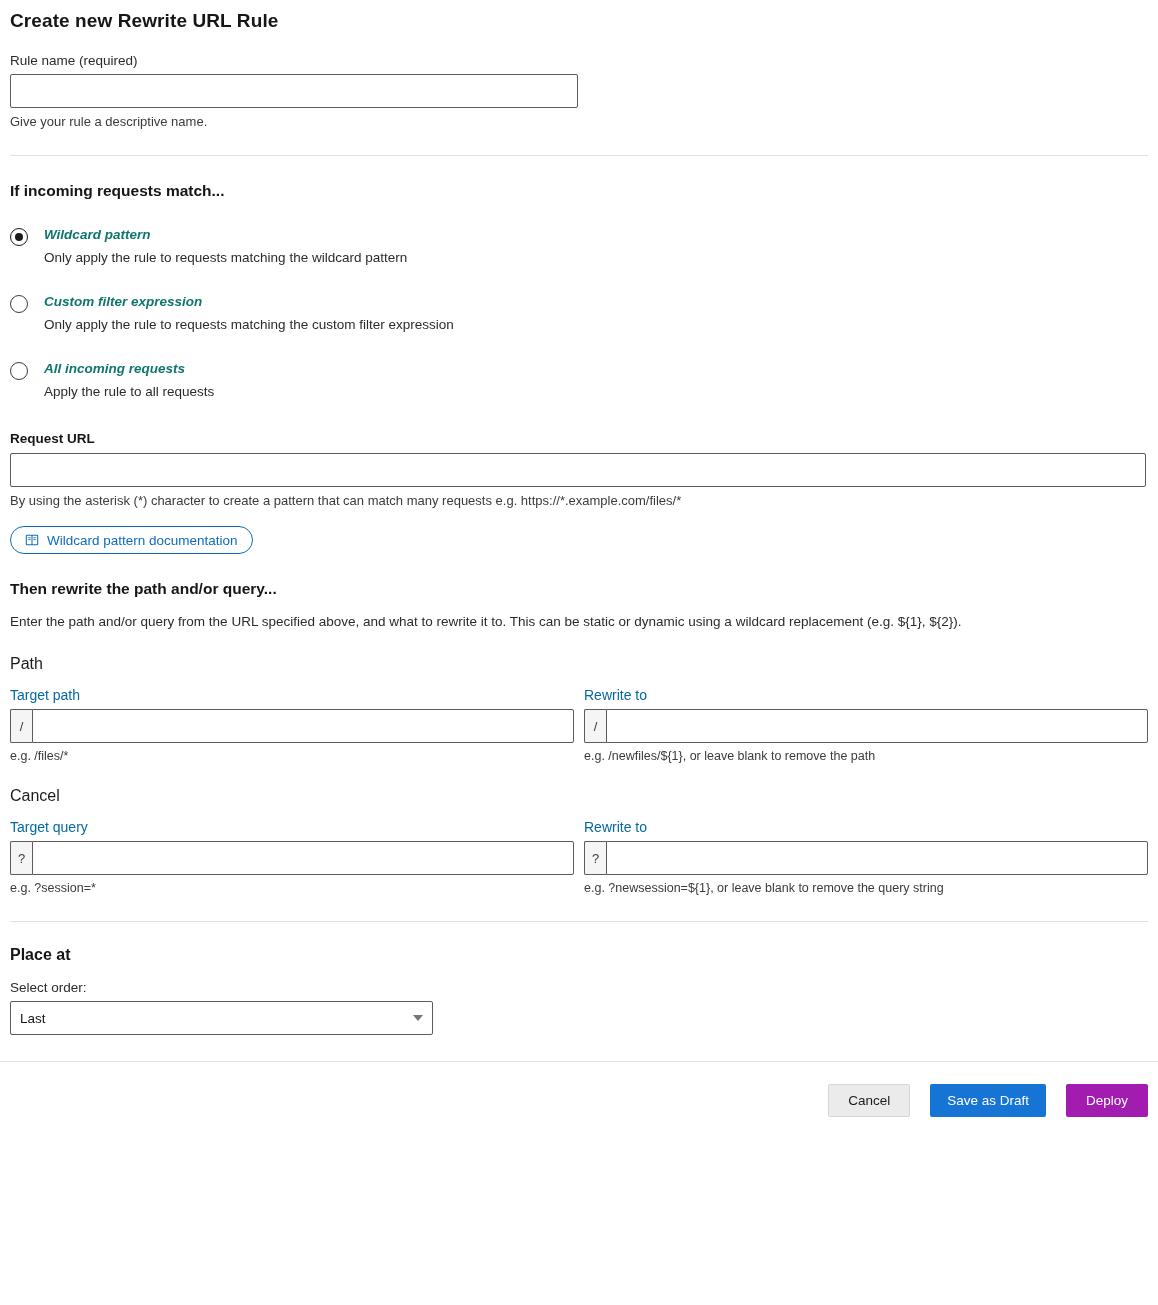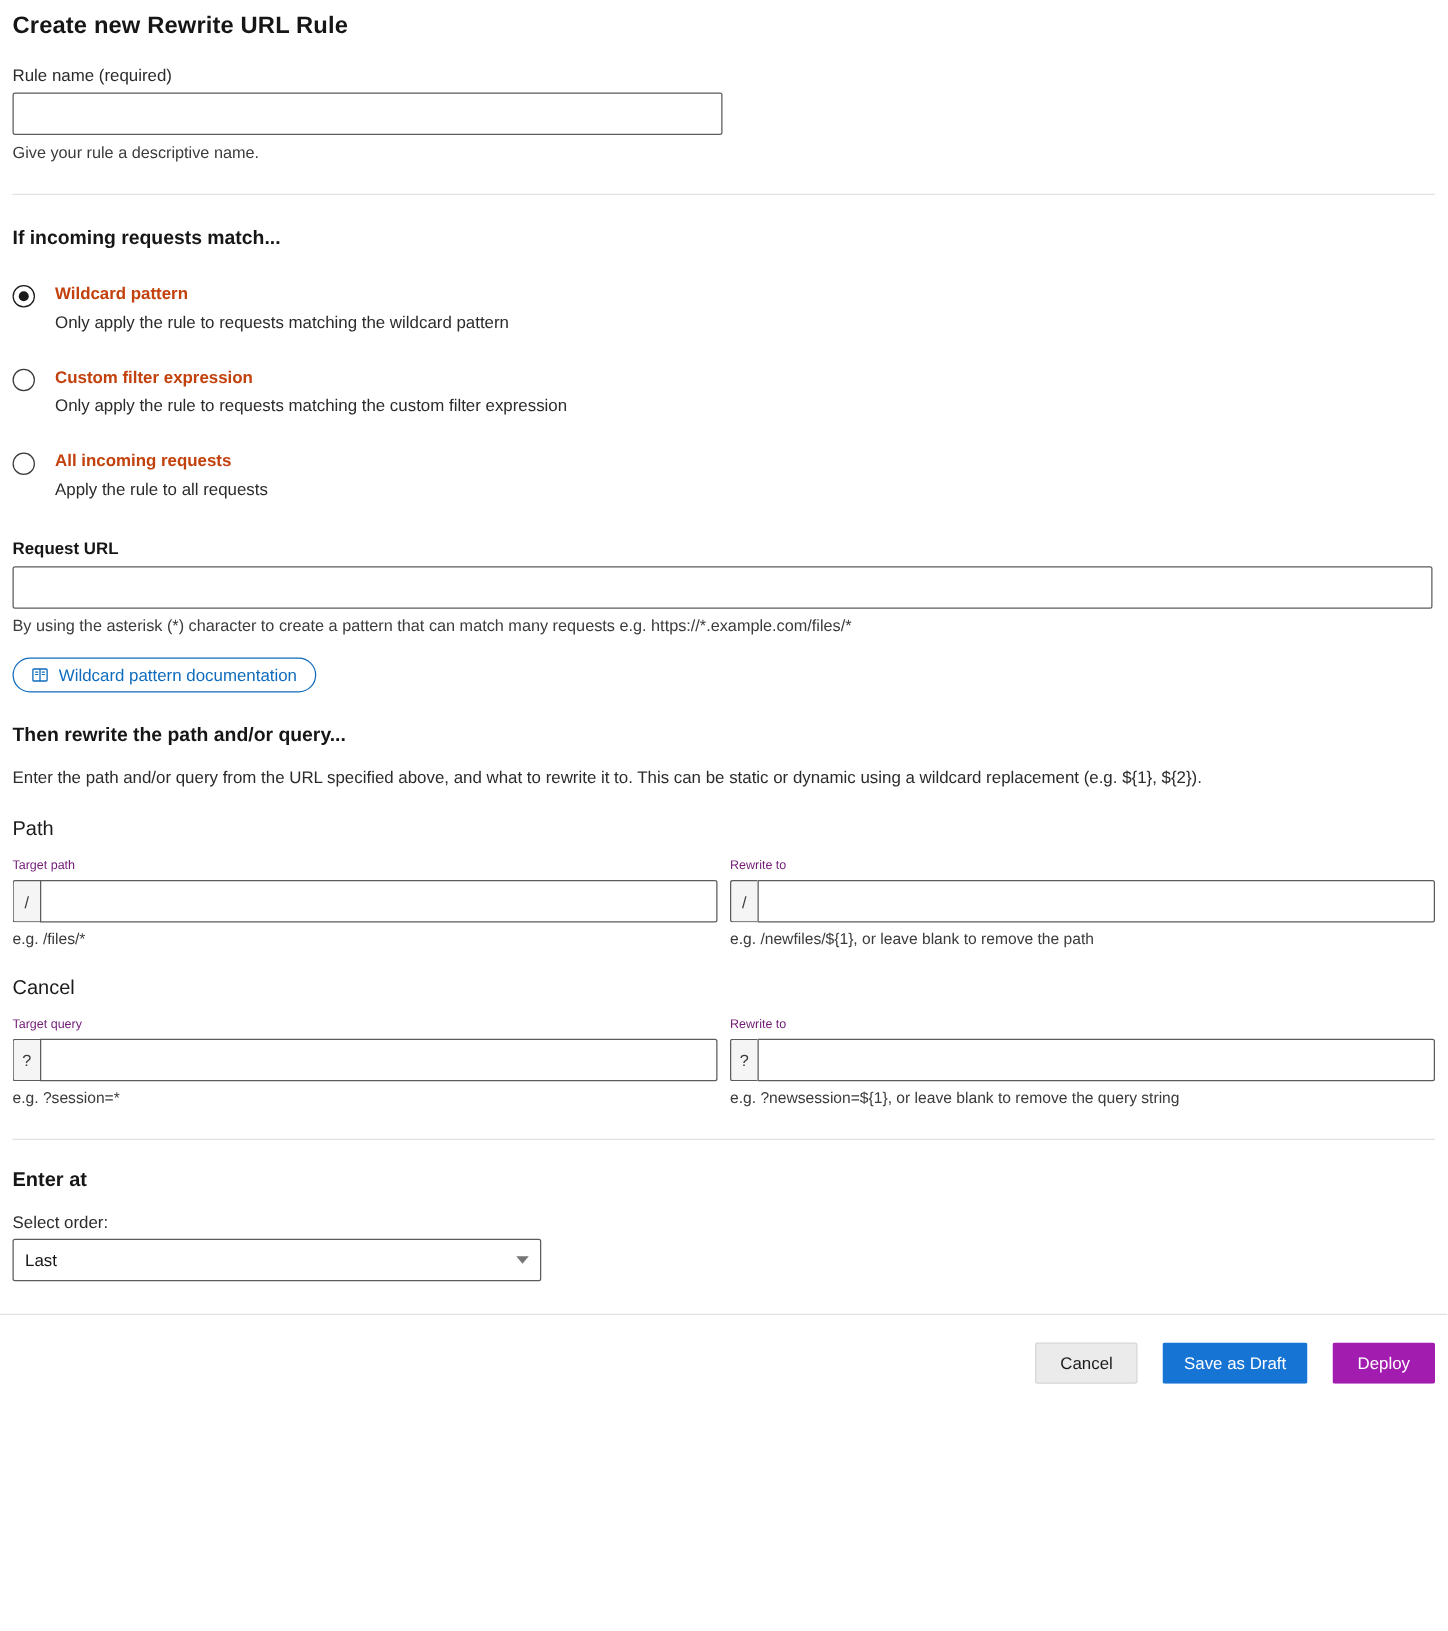--- a/index.html
+++ b/index.html
@@ -85,22 +85,23 @@
     position: absolute;
     left: 4px; top: 4px;
     width: 8px; height: 8px;
     border-radius: 50%;
     background: #1b1b1b;
   }
   .radio-texts { display: flex; flex-direction: column; }
   .radio-title {
     font-size: 13.5px;
     font-weight: bold;
-    color: #c2410c;
+    color: #0f766e;
     line-height: 18px;
+    font-style: italic;
   }
   .radio-desc {
     font-size: 13.5px;
     color: #2b2b2b;
     margin-top: 5px;
     line-height: 18px;
   }
 
   .strong-label {
     font-size: 13.5px;
@@ -141,22 +142,22 @@
     color: #1b1b1b;
   }
 
   .two-col {
     display: flex;
     gap: 10px;
     margin-top: 14px;
   }
   .col { width: 568px; }
   .col-label {
-    font-size: 10px;
-    color: #701a75;
+    font-size: 14px;
+    color: #0369a1;
     margin-bottom: 6px;
   }
   .prefixed {
     display: flex;
     align-items: stretch;
     height: 34px;
   }
   .prefix-box {
     width: 22px;
     border: 1px solid #5c5c5c;
@@ -360,21 +361,21 @@
           <div class="prefix-box">?</div>
           <input type="text" value="" style="">
         </div>
         <div class="col-hint">e.g. ?newsession=${1}, or leave blank to remove the query string</div>
       </div>
     </div>
 
     <hr class="divider place-divider">
 
     
-    <div class="place-head">Enter at</div>
+    <div class="place-head">Place at</div>
     <div class="select-label">Select order:</div>
     <div class="select-wrap">
       <div class="select-box">Last</div>
       <span class="select-caret"></span>
     </div>
 
   </div>
 
   <hr class="divider footer-divider">
 

